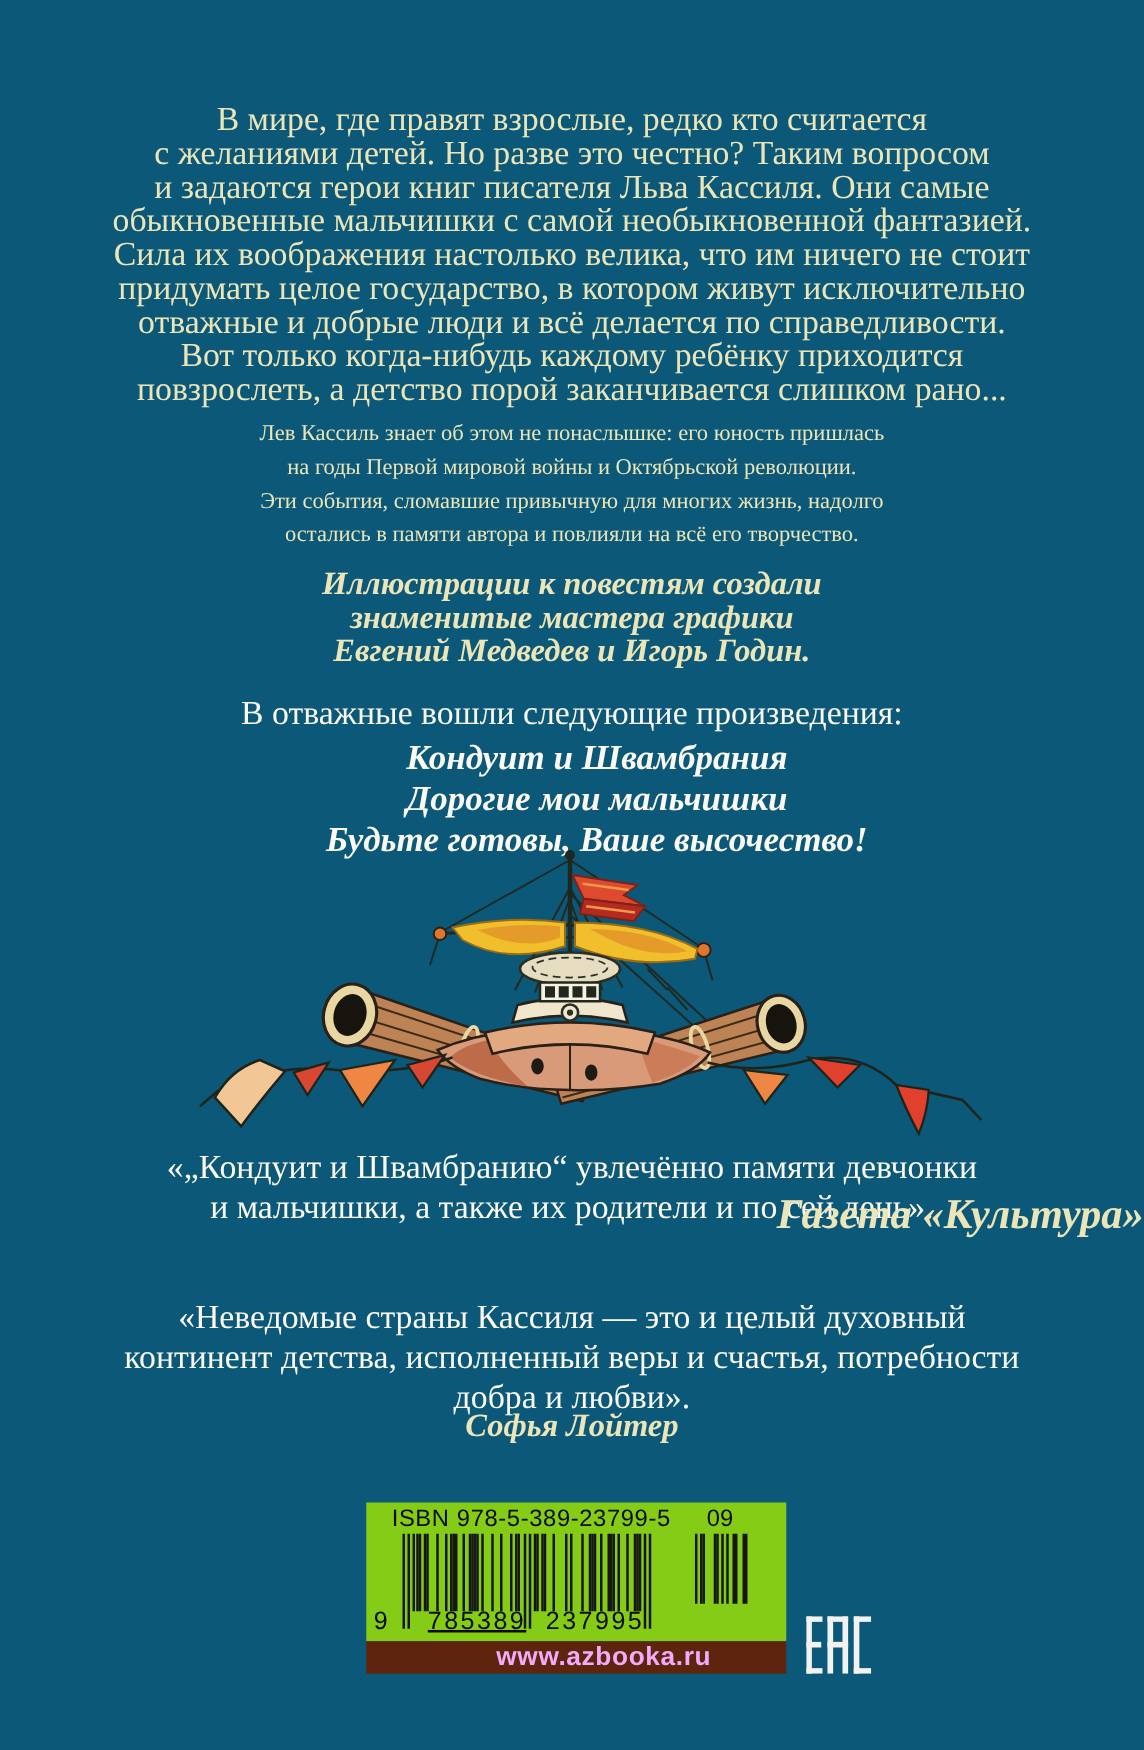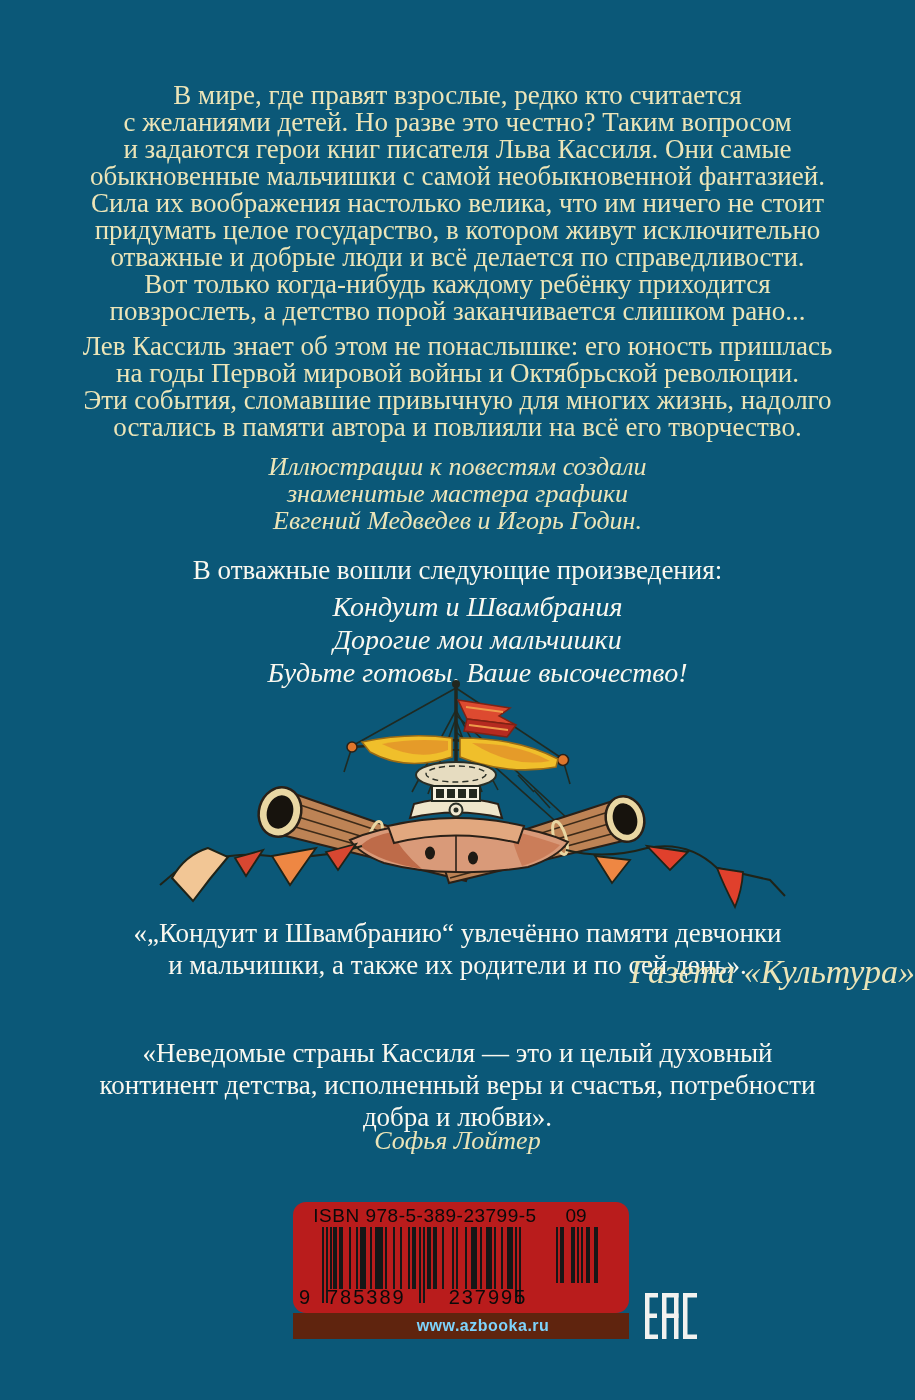--- a/index.html
+++ b/index.html
@@ -3,51 +3,51 @@
 <meta charset="utf-8">
 <style>
   html,body{margin:0;padding:0;}
   body{width:915px;height:1400px;background:#0b5878;overflow:hidden;
        font-family:"Liberation Serif",serif;}
   .page{position:relative;width:838px;height:1400px;background:#0b5878;}
   .txt{position:absolute;left:0;width:915px;text-align:center;
        white-space:pre-line;}
   .cream{color:#ece5b8;}
   .white{color:#faf8ef;}
-  .bi{font-weight:normal;font-style:italic;}
+  .bi{font-weight:bold;font-style:italic;}
   #intro1{top:82px;font-size:27px;line-height:27px;}
-  #intro2{top:333px;font-size:27px;line-height:27px;}
+  #intro2{top:333px;font-size:18px;line-height:27px;}
   #note{top:453px;font-size:26px;line-height:27px;}
   #coll-head{top:555px;font-size:27px;}
   #coll-titles{top:590px;font-size:28px;line-height:33px;padding-left:20px;}
   #quote1{top:917px;font-size:27px;line-height:32px;}
   #attr1{top:953px;font-size:34px;text-align:right;}
   #quote2{top:1037px;font-size:27px;line-height:32px;}
   #attr2{top:1126px;font-size:26px;}
   #ship{position:absolute;left:130px;top:680px;}
 
   
   #bc-block{position:absolute;left:293px;top:1202px;width:336px;height:137px;
             font-family:"Liberation Sans",sans-serif;}
-  #bc-white{position:absolute;left:0;top:0;width:336px;height:111px;background:#b91c1c;border-radius:13px;}
+  #bc-white{position:absolute;left:0;top:0;width:336px;height:111px;background:#84cc16;}
   #isbn{position:absolute;left:6px;top:3px;width:252px;text-align:center;
         font-size:19px;color:#0a0a0a;letter-spacing:.5px;}
   #addon-label{position:absolute;left:261px;top:3px;width:44px;text-align:center;
         font-size:19px;color:#0a0a0a;}
   .bars{position:absolute;}
   .bars i{position:absolute;top:0;background:#161616;}
   #ean13{left:29px;top:25px;width:200px;height:76px;}
   #addon{left:261px;top:25px;width:45px;height:56px;}
   .digits{position:absolute;top:84px;font-size:20px;color:#0a0a0a;}
   #d-lead{left:6px;width:24px;text-align:left;}
-  #d-left{left:34px;width:94px;text-align:left;letter-spacing:2px;}
-  #d-right{left:136px;width:94px;text-align:center;letter-spacing:2px;margin-left:12px;}
+  #d-left{left:34px;width:94px;text-align:right;letter-spacing:2px;text-decoration:underline;}
+  #d-right{left:136px;width:94px;text-align:center;letter-spacing:2px;}
   #site-bar{position:absolute;left:0;top:111px;width:336px;height:26px;background:#5f240e;
             display:flex;align-items:center;justify-content:center;}
-  #site-bar span{color:#7dd3fc;font-weight:bold;font-size:16px;letter-spacing:.5px;margin-left:44px;}
+  #site-bar span{color:#f0abfc;font-weight:bold;font-size:21px;letter-spacing:.5px;margin-left:44px;}
   #eac{position:absolute;left:645px;top:1293px;}
 </style>
 </head>
 <body>
 
 <div class="page">
 
   <div id="intro1" class="txt cream">В мире, где правят взрослые, редко кто считается
 с желаниями детей. Но разве это честно? Таким вопросом
 и задаются герои книг писателя Льва Кассиля. Они самые

